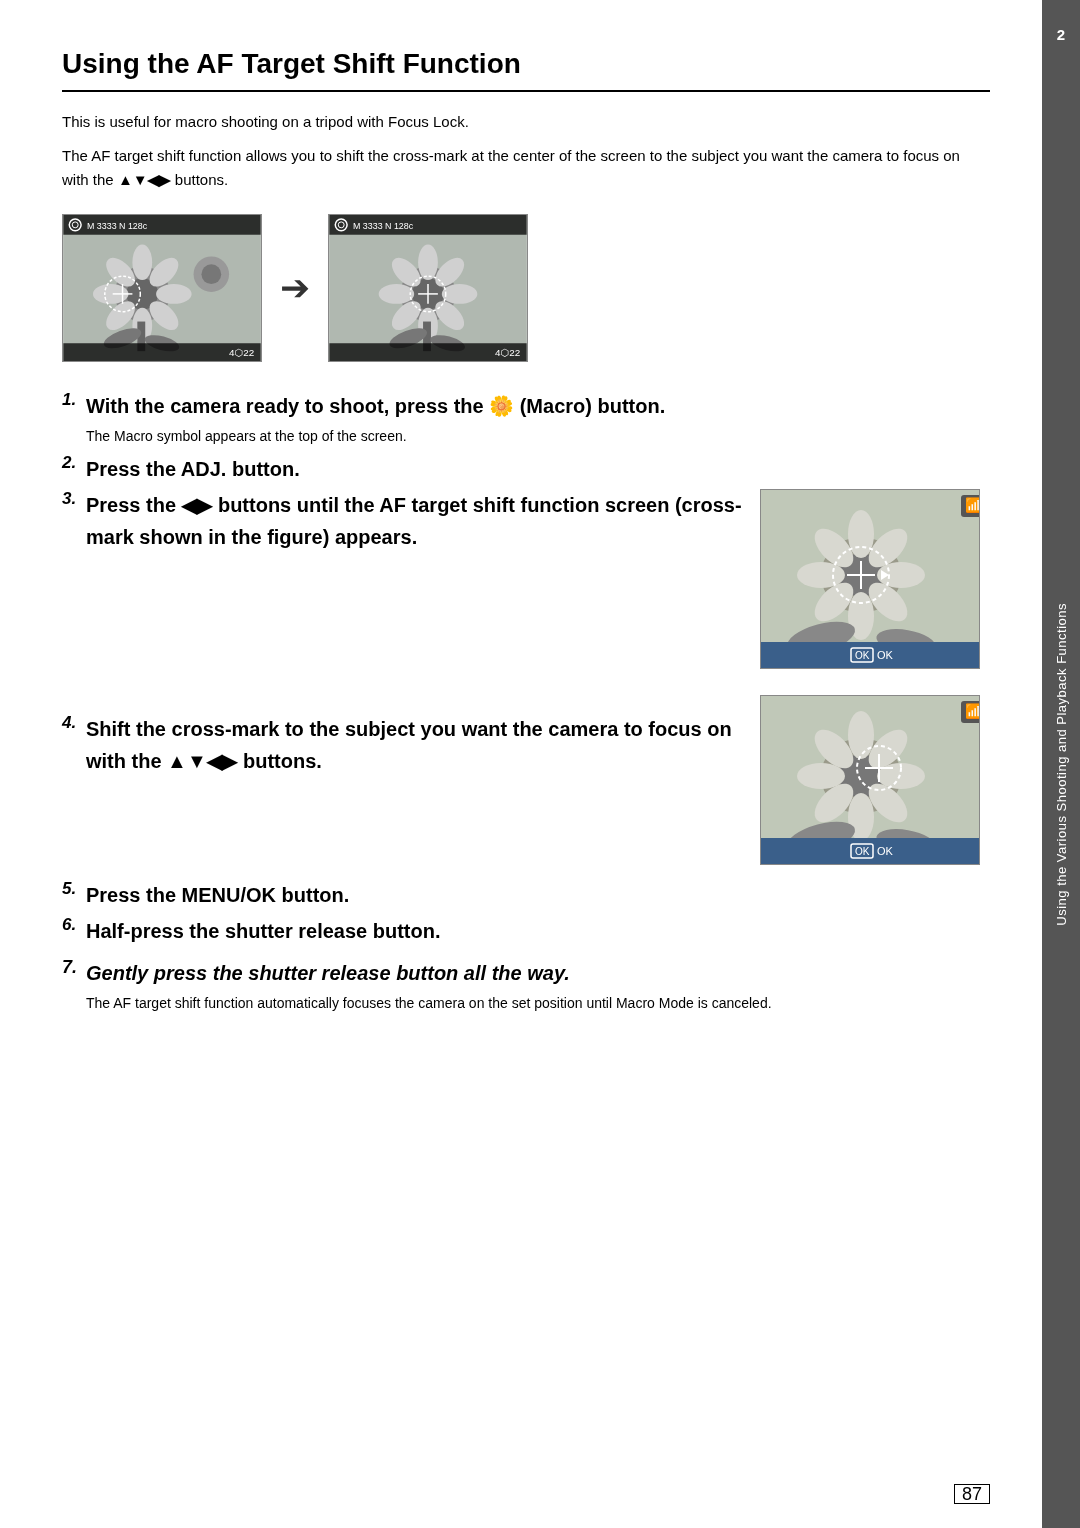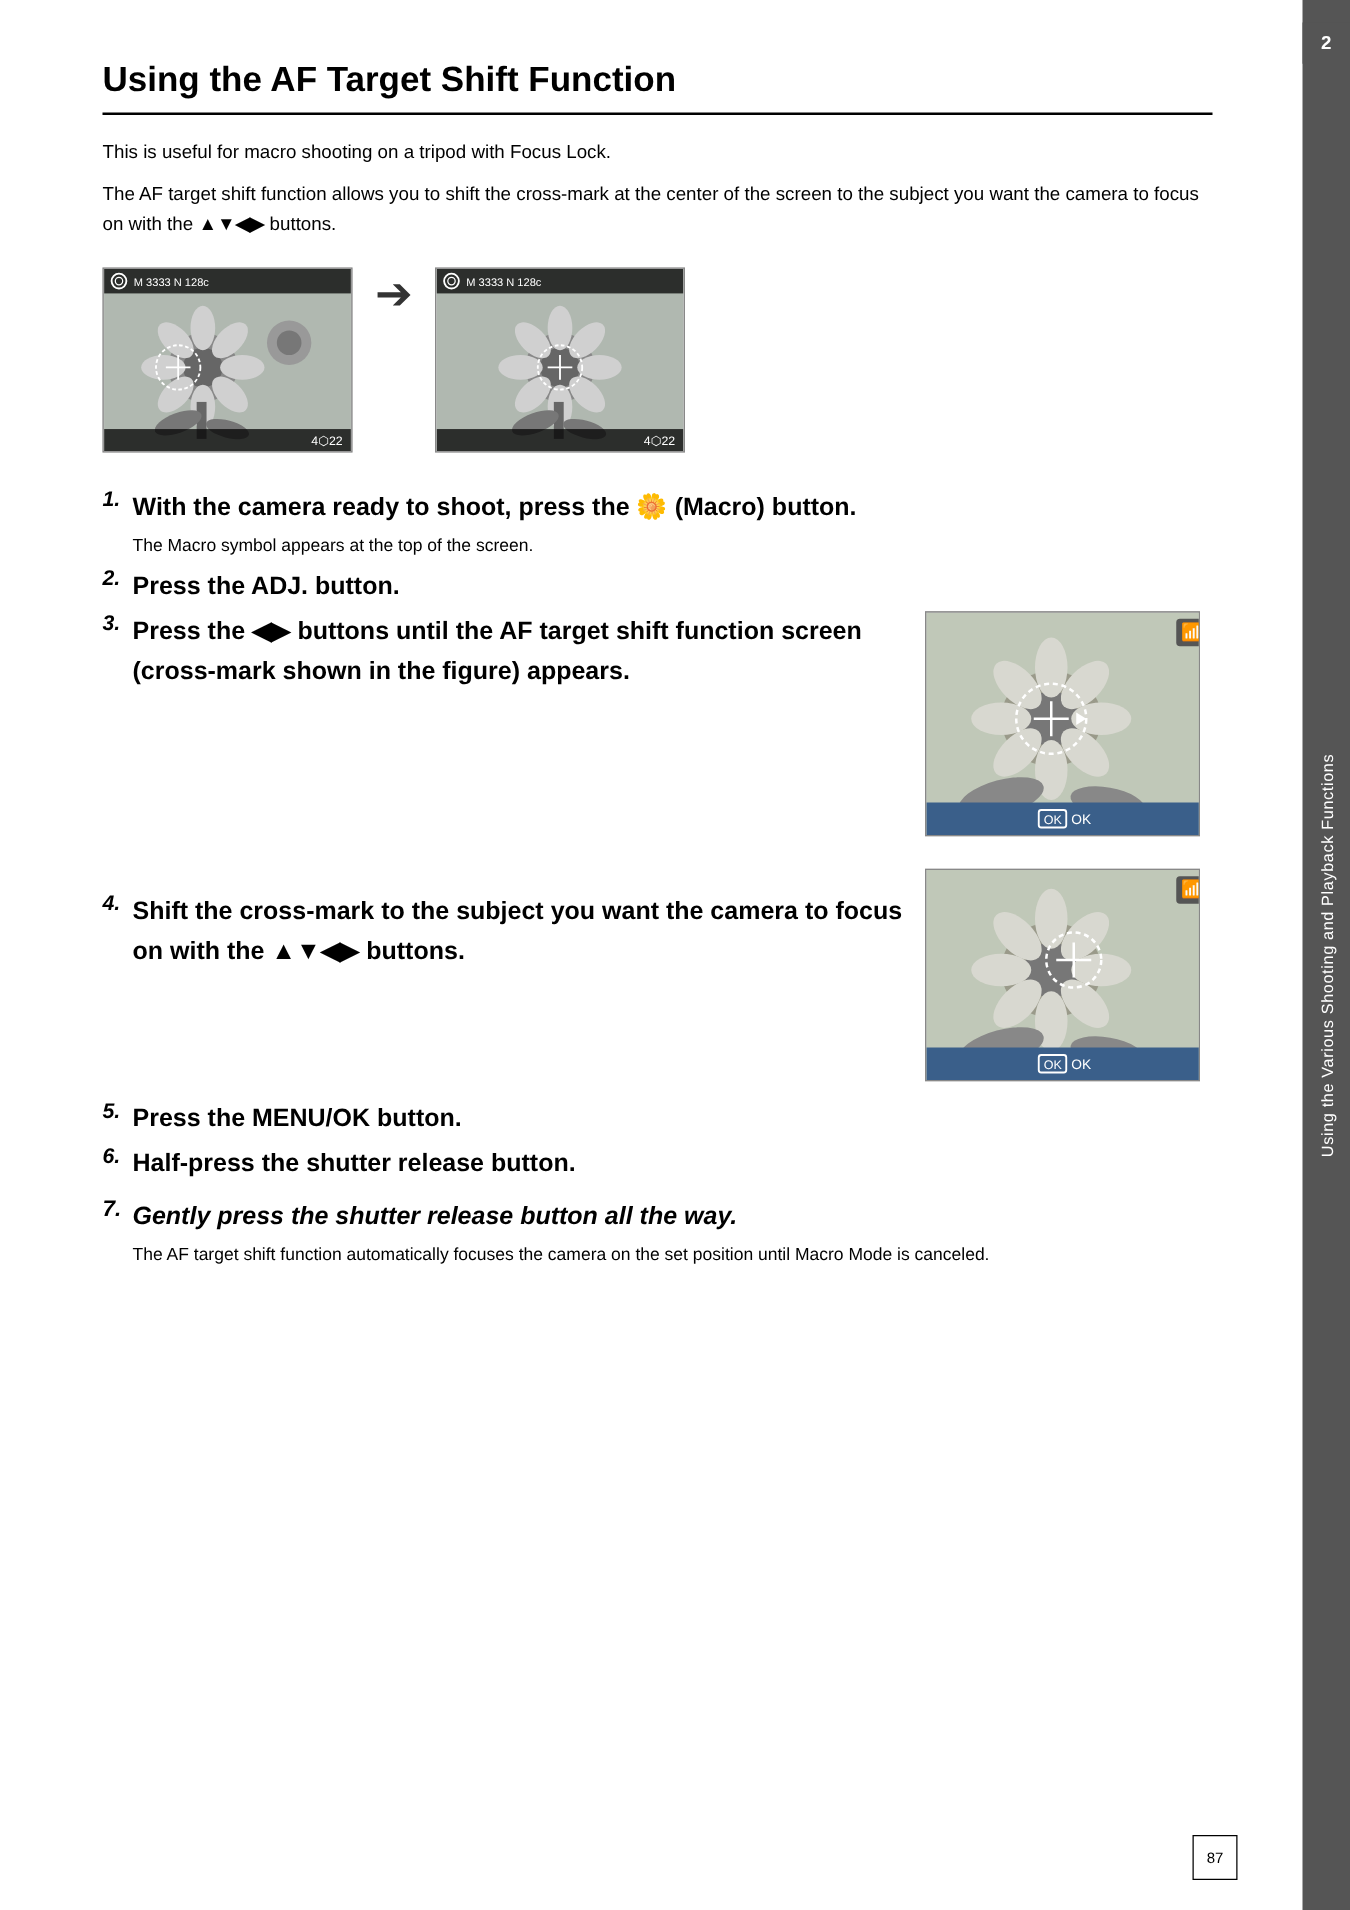--- a/index.html
+++ b/index.html
@@ -14,23 +14,22 @@
     }
 
     .page-container {
       display: flex;
       width: 1080px;
       min-height: 1528px;
     }
 
     .main-content {
       flex: 1;
-      padding: 48px 72px 60px 62px;
-      position: relative;
-      margin-left: 20px;
+      padding: 48px 52px 60px 62px;
+      position: relative;
     }
 
     .sidebar-tab {
       width: 38px;
       background: #555;
       display: flex;
       align-items: center;
       justify-content: center;
       position: relative;
     }
@@ -72,21 +71,21 @@
 
     .intro-text {
       font-size: 15px;
       line-height: 1.6;
       margin-bottom: 10px;
     }
 
     
     .camera-demo-row {
       display: flex;
-      align-items: flex-start;
+      align-items: center;
       gap: 18px;
       margin: 22px 0 28px 0;
     }
 
     .camera-img-box {
       width: 200px;
       height: 148px;
       background: #ccc;
       border: 1px solid #888;
       position: relative;
@@ -145,26 +144,26 @@
       position: relative;
       overflow: hidden;
       margin-top: 14px;
     }
 
     .page-number-box {
       position: absolute;
       bottom: 24px;
       right: 52px;
       width: 36px;
-      height: 36px;
+      height: 20px;
       border: 1px solid #000;
       display: flex;
       align-items: center;
       justify-content: center;
-      font-size: 12px;
+      font-size: 18px;
     }
 
     .step-row {
       display: flex;
       align-items: flex-start;
       gap: 4px;
       margin-bottom: 6px;
     }
 
     .step-num-italic {

